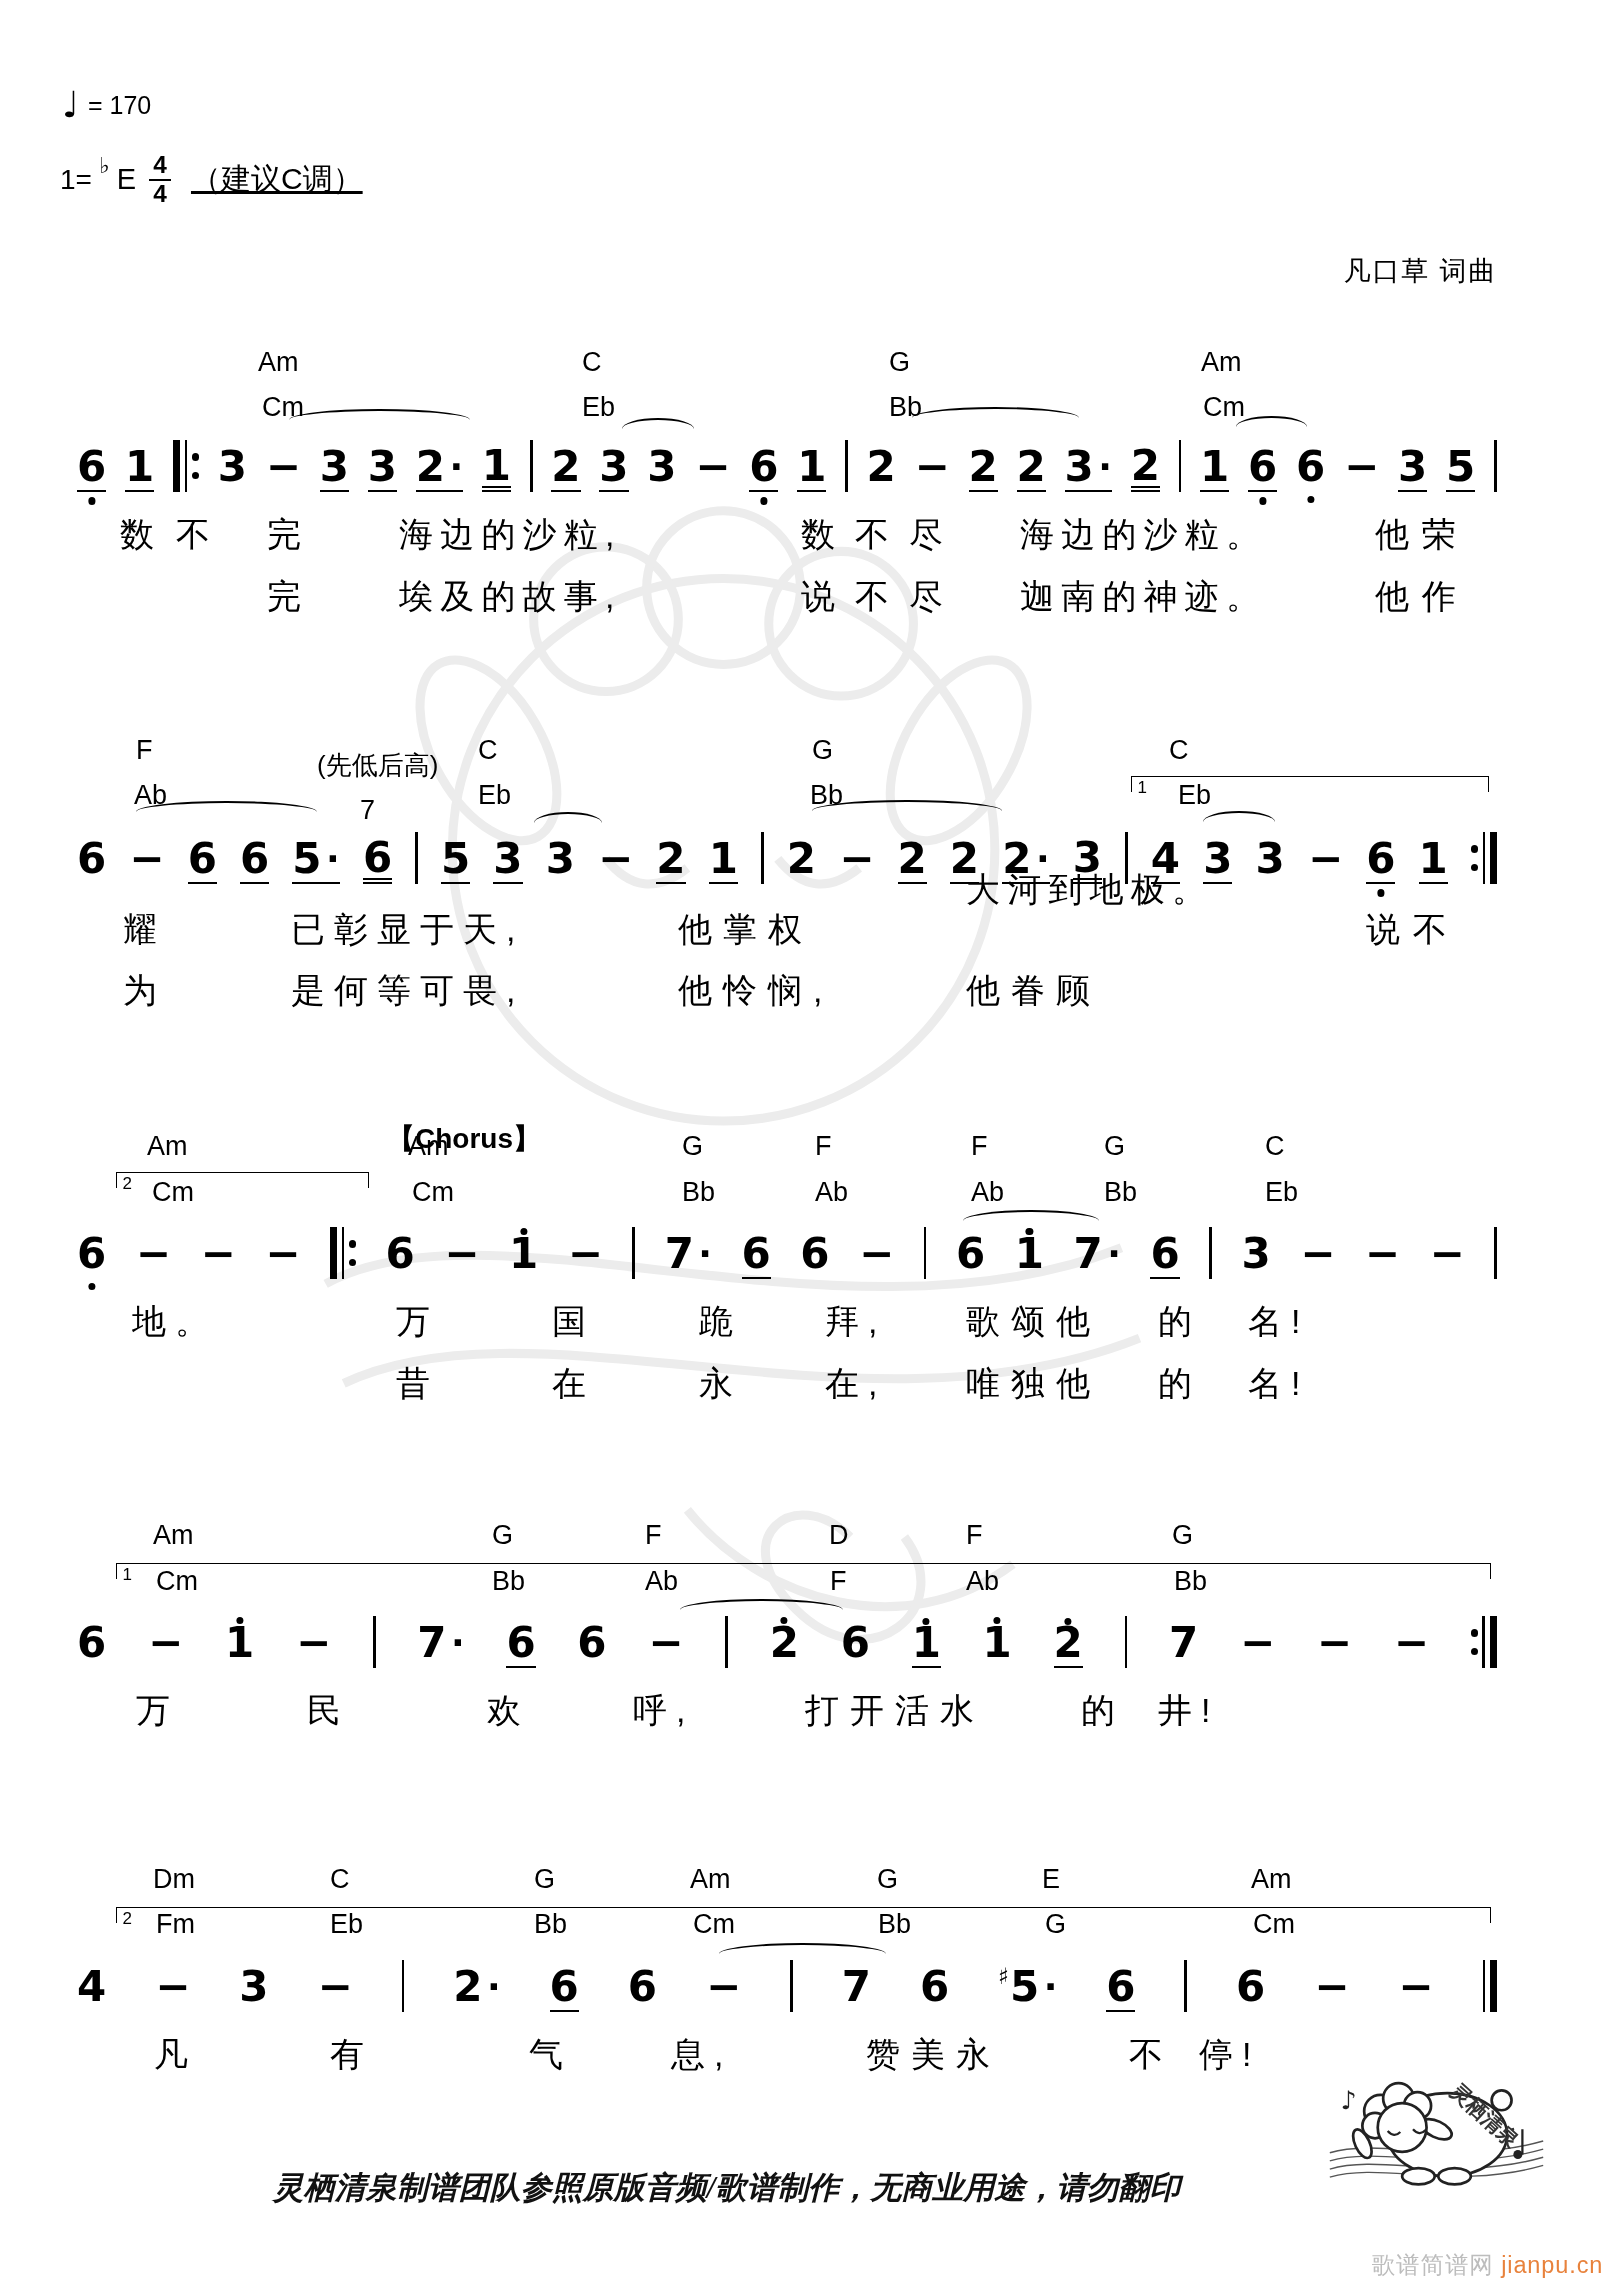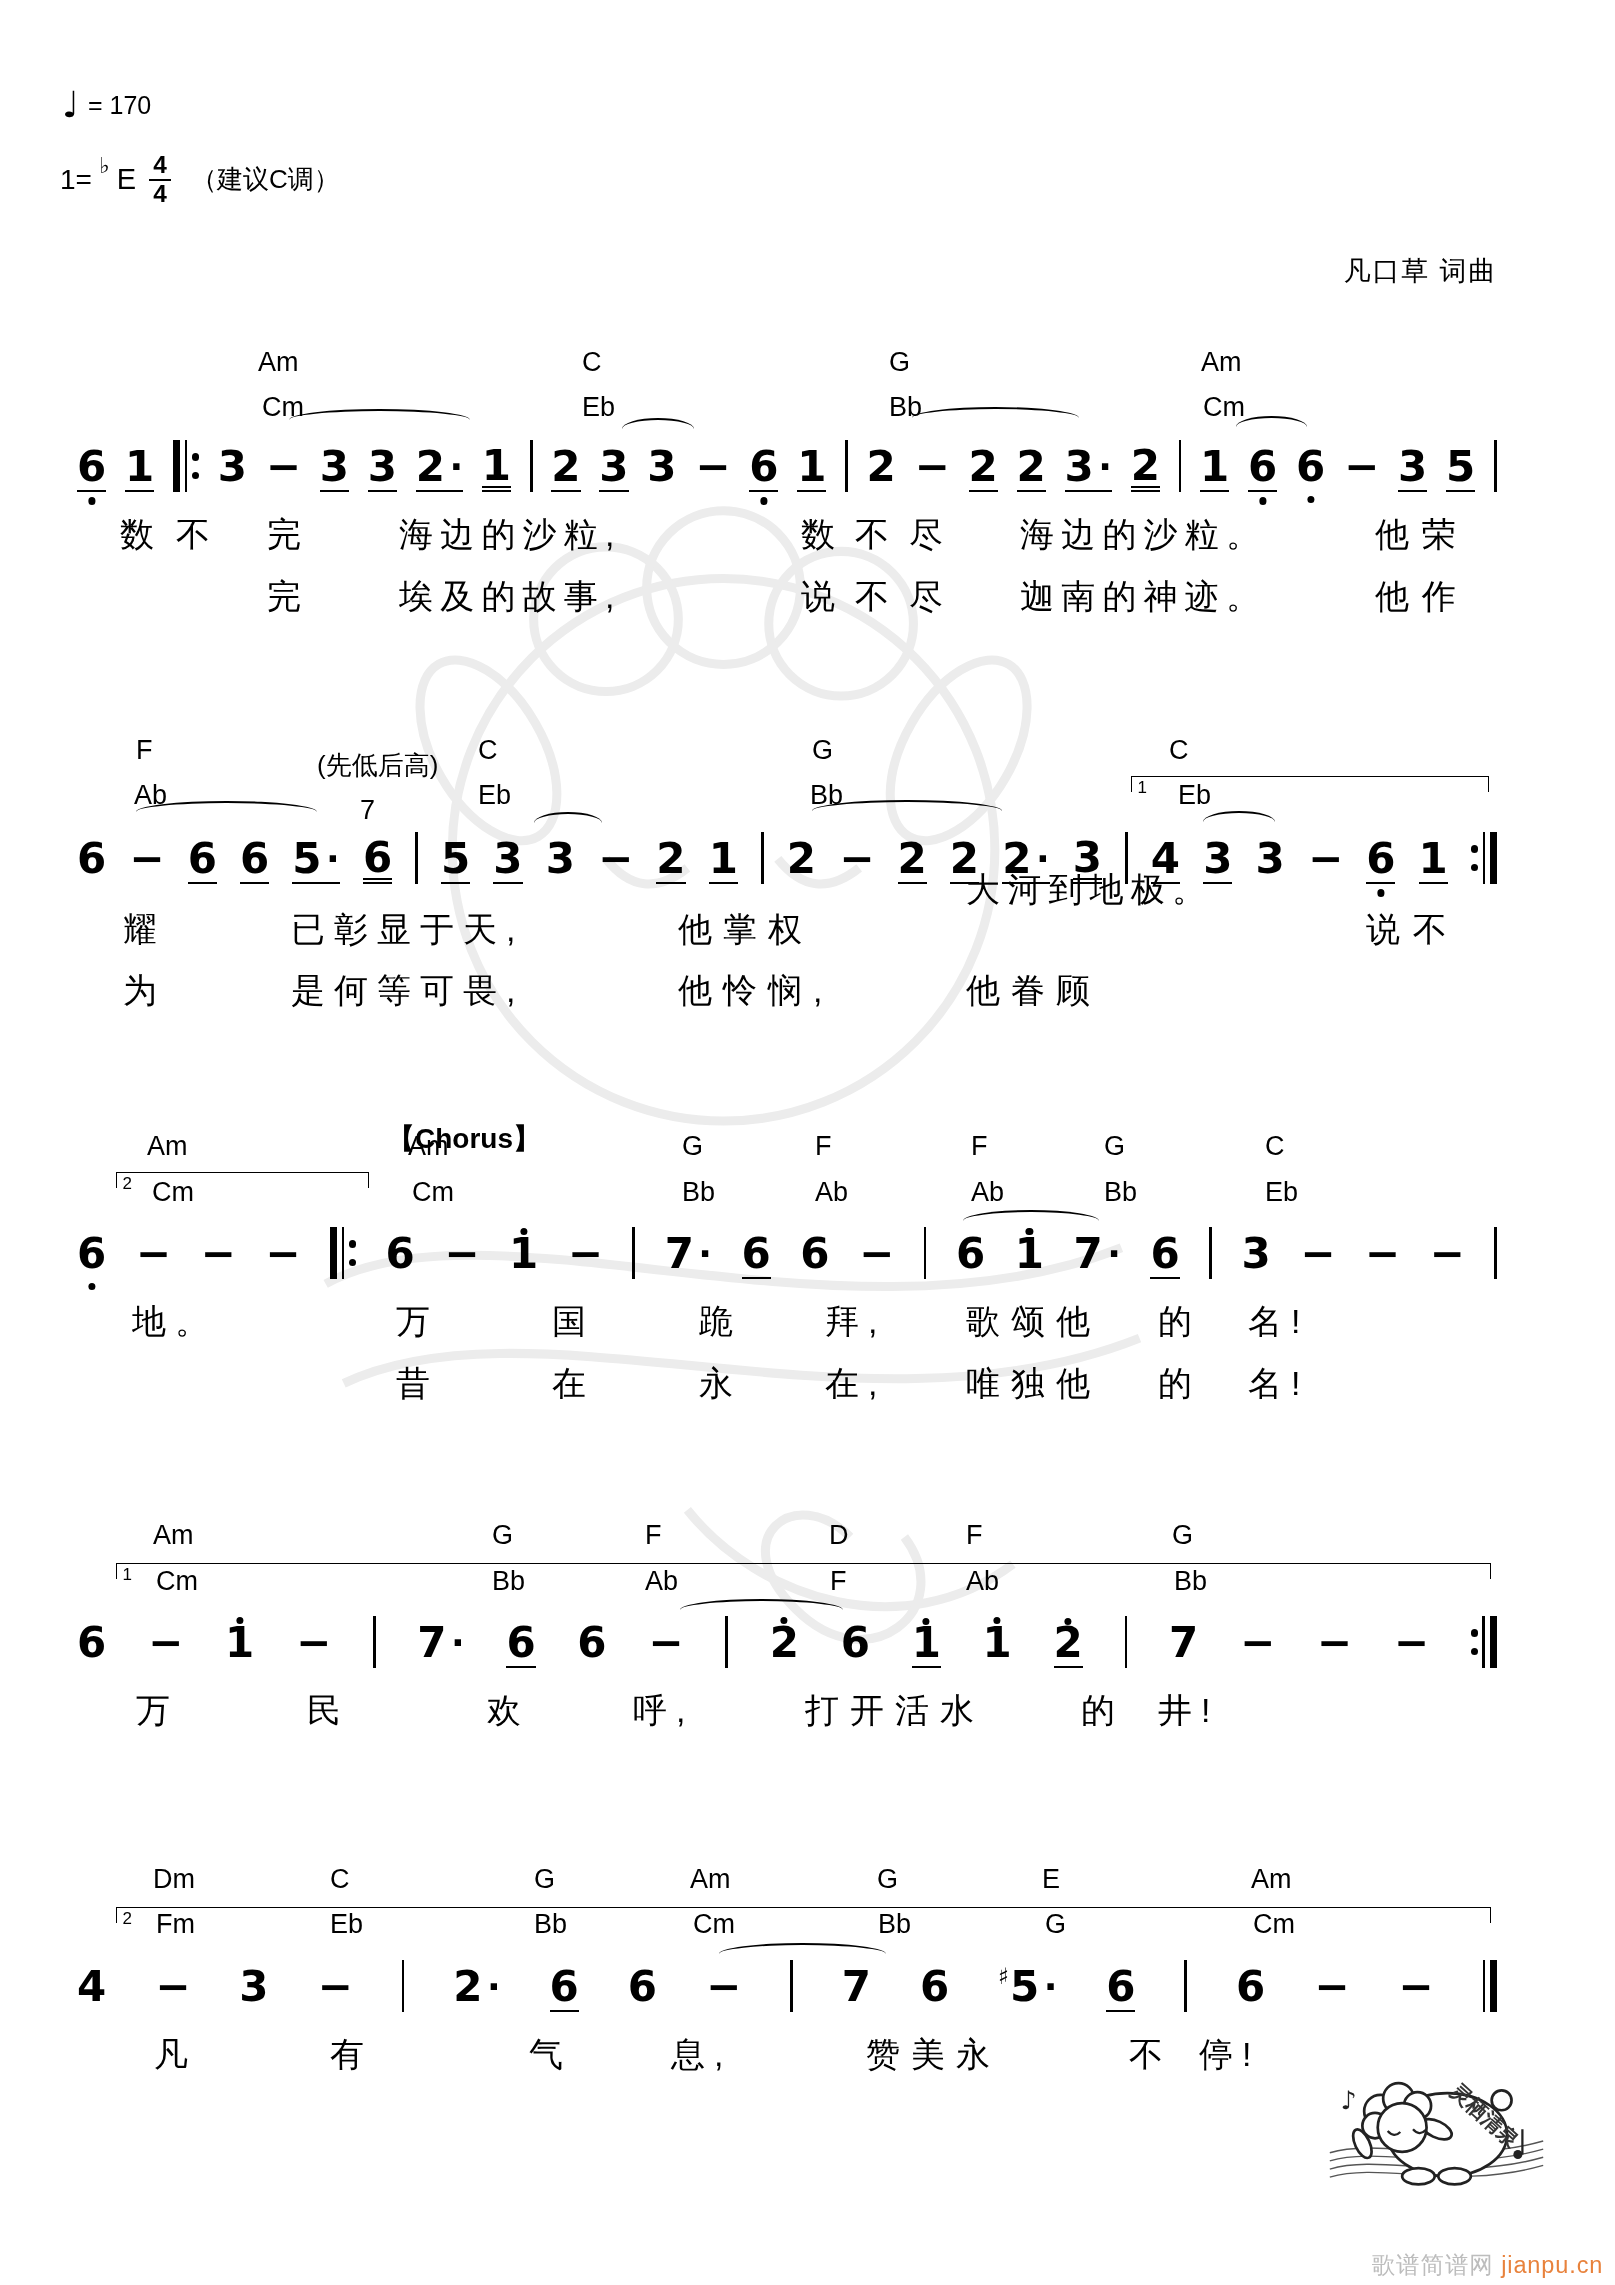--- a/index.html
+++ b/index.html
@@ -11,21 +11,21 @@
   
   .tempo{position:absolute;left:62px;top:87px;font-size:25px;display:flex;align-items:center;gap:9px;}
   .tempo .q{font-size:36px;font-family:"DejaVu Sans",sans-serif;line-height:1;}
   .title{position:absolute;left:0;right:0;top:63px;text-align:center;font-size:52px;font-weight:bold;letter-spacing:2.7px;}
   .subtitle{position:absolute;left:0;right:0;top:138px;text-align:center;font-size:27px;}
   .keysig{position:absolute;left:60px;top:152px;font-size:28px;display:flex;align-items:center;gap:7.2px;}
   .keysig .flat{font-size:22px;position:relative;top:-14.5px;font-family:"DejaVu Sans",sans-serif;}
   .keysig .letter{font-size:29px;}
   .frac{display:inline-flex;flex-direction:column;align-items:center;font-size:24.4px;font-weight:bold;line-height:1.1;margin:0 5.4px;}
   .frac .num{border-bottom:2.7px solid #000;padding:0 4.5px;}
-  .keysig .suggest{font-size:26px;margin-left:7.2px;}
+  .keysig .suggest{font-size:30px;margin-left:7.2px;text-decoration:underline;}
   .credit{position:absolute;right:119px;top:253px;font-size:27px;letter-spacing:1.8px;}
 
   
   .chord{position:absolute;font-size:27px;line-height:1;white-space:nowrap;}
   .anno{position:absolute;font-size:26px;line-height:1;white-space:nowrap;}
   .section-label{position:absolute;font-size:28px;font-weight:bold;}
 
   
   .notes-line{position:absolute;left:77px;width:1420px;height:63px;display:flex;
               justify-content:space-between;align-items:flex-end;}
@@ -459,20 +459,21 @@
 
     <span class="lyr" style="left:154px;top:2037px">凡</span>
     <span class="lyr" style="left:330px;top:2037px">有</span>
     <span class="lyr" style="left:529px;top:2037px">气</span>
     <span class="lyr" style="left:671px;top:2037px">息,</span>
     <span class="lyr" style="left:866px;top:2037px;letter-spacing:11px">赞美永</span>
     <span class="lyr" style="left:1129px;top:2037px">不</span>
     <span class="lyr" style="left:1199px;top:2037px">停!</span>
   </div>
 
+  <div class="footer-note">灵栖清泉制谱团队参照原版音频/歌谱制作，无商业用途，请勿翻印</div>
 
   <svg class="logo" viewBox="0 0 240 170">
     <g fill="none" stroke="#555" stroke-width="1.5">
       <path d="M2,98 C60,81 140,113 238,85"></path>
       <path d="M2,107 C60,90 140,122 238,94"></path>
       <path d="M2,116 C60,99 140,131 238,103"></path>
       <path d="M2,125 C60,108 140,140 238,112"></path>
     </g>
     <g stroke="#222" stroke-width="3" fill="#fff">
       <ellipse cx="132" cy="78" rx="66" ry="46"></ellipse>

